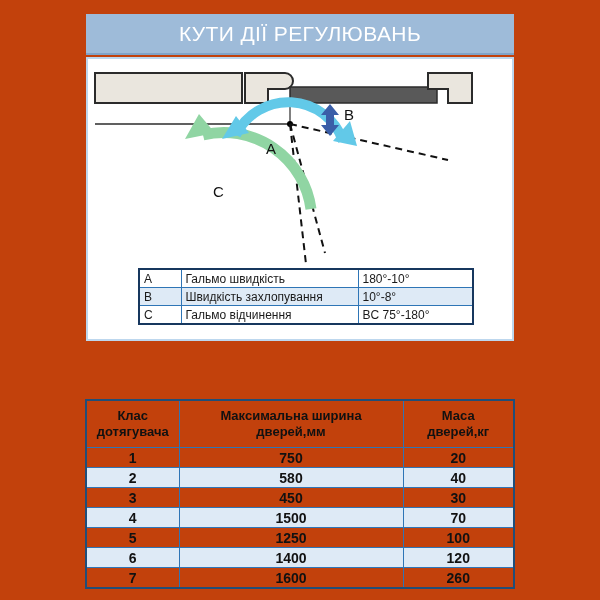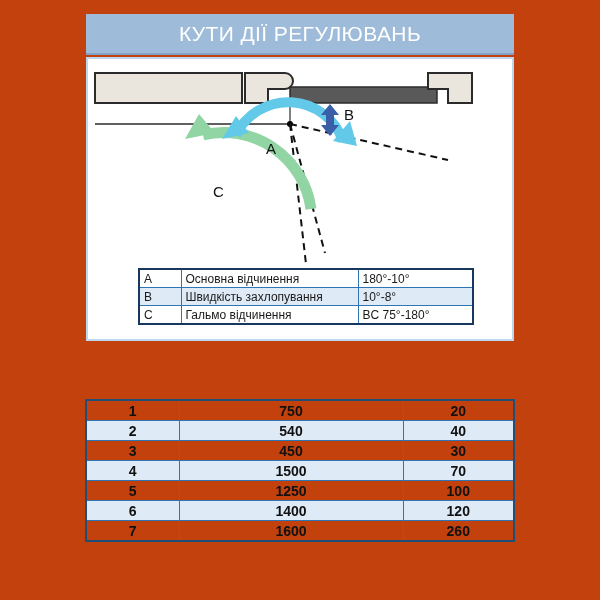--- a/index.html
+++ b/index.html
@@ -91,21 +91,21 @@
 
     <table class="t1">
       <colgroup>
           <col class="c1">
           <col class="c2">
           <col class="c3">
         </colgroup>
       <tbody>
           <tr>
         <td>A</td>
-        <td>Основна відчинення</td>
+        <td>Гальмо швидкість</td>
         <td>180°-10°</td>
       </tr>
       <tr class="shade">
         <td>B</td>
         <td>Швидкість захлопування</td>
         <td>10°-8°</td>
       </tr>
       <tr>
         <td>C</td>
         <td>Гальмо відчинення</td>
@@ -116,28 +116,33 @@
   </div>
 
 
   <table class="t2">
     <colgroup>
         <col class="c1">
         <col class="c2">
         <col class="c3">
       </colgroup>
     <tbody>
+        <tr>
+      <th>Клас дотягувача</th>
+      <th>Максимальна ширина дверей,мм</th>
+      <th>Маса дверей,кг</th>
+    </tr>
     <tr>
       <td>1</td>
       <td>750</td>
       <td>20</td>
     </tr>
     <tr class="shade">
       <td>2</td>
-      <td>540</td>
+      <td>580</td>
       <td>40</td>
     </tr>
     <tr>
       <td>3</td>
       <td>450</td>
       <td>30</td>
     </tr>
     <tr class="shade">
       <td>4</td>
       <td>1500</td>

